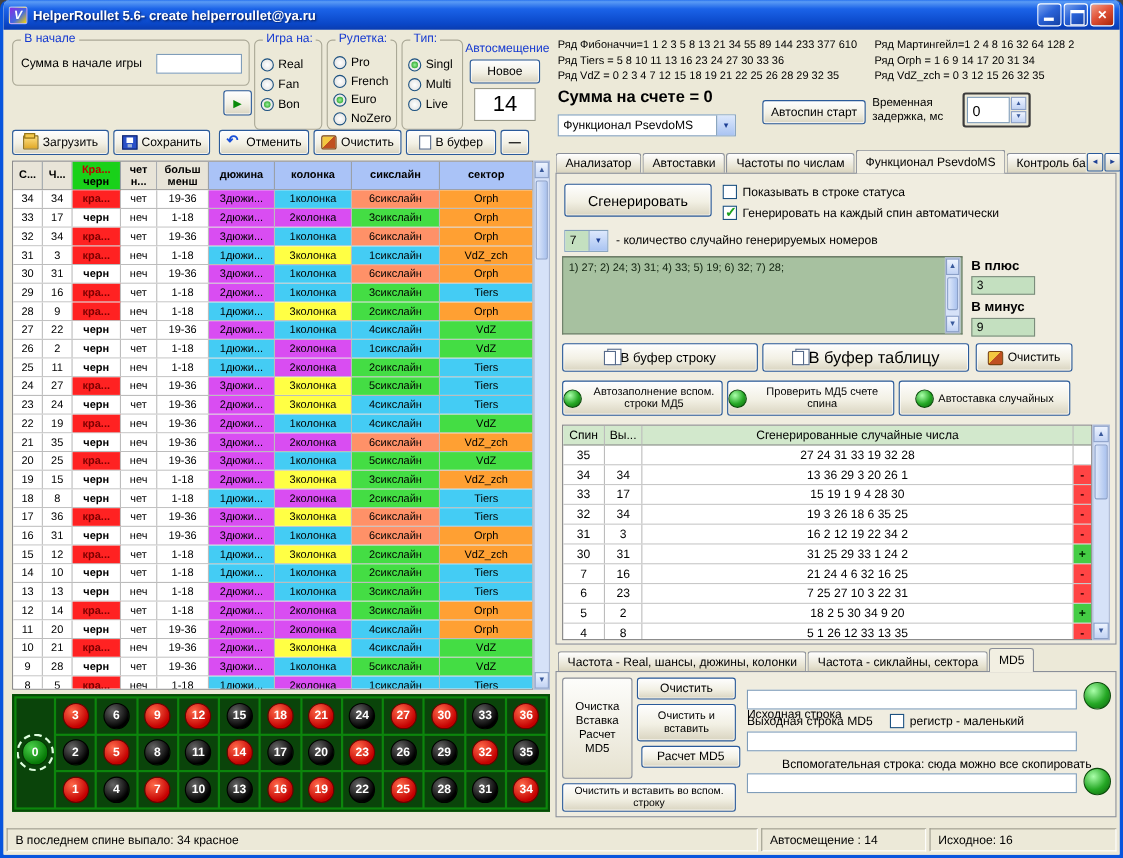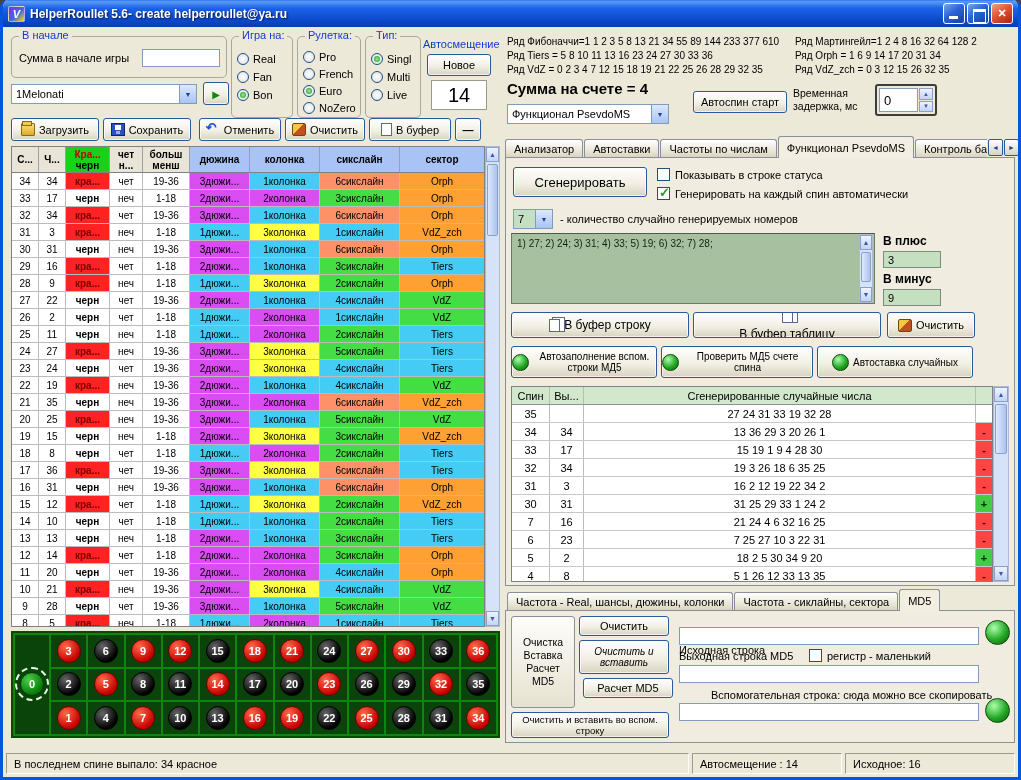--- a/index.html
+++ b/index.html
@@ -180,21 +180,21 @@
               border:1px solid #6a7a66; border-top-color:#4e5c4a; padding:4px 18px 4px 5px; font-size:10px;
               color:#11230f; overflow:hidden; }
   #gentext-scroll { left:856px; top:234px; width:14px; height:69px; }
   #plus-label { position:absolute; left:880px; top:234px; font-size:12px; font-weight:bold; }
   .pm-box { position:absolute; width:58px; height:17px; background:#c4e0c0; border:1px solid #7c8c7c;
             display:flex; align-items:center; padding-left:4px; font-size:11px; }
   #plus-box { left:880px; top:251px; }
   #minus-label { position:absolute; left:880px; top:272px; font-size:12px; font-weight:bold; }
   #minus-box { left:880px; top:289px; }
   #bufrow-btn { left:508px; top:312px; width:178px; height:26px; font-size:12px; }
-  #buftab-btn { left:690px; top:312px; width:188px; height:26px; font-size:12px;flex-direction:column; }
+  #buftab-btn { left:690px; top:312px; width:188px; height:26px; font-size:15px; }
   #clear2-btn { left:884px; top:312px; width:88px; height:26px; }
   .btn.two-line { white-space:normal; line-height:11px; font-size:10px; text-align:center; }
   #autofill-btn { left:508px; top:346px; width:146px; height:32px; }
   #check-btn { left:658px; top:346px; width:152px; height:32px; }
   #autobet-btn { left:814px; top:346px; width:156px; height:32px; }
 
   .gen-table { position:absolute; left:508px; top:386px; width:482px; height:196px; border:1px solid #808080;
                background:#fff; overflow:hidden; }
   .ghead { display:flex; height:18px; background:#d2e8cc; border-bottom:1px solid #909090; }
   .grow { display:flex; height:18px; border-bottom:1px solid #c8c8c8; }
@@ -247,24 +247,20 @@
       <span class="cap close"></span>
     </span>
   </div>
 
   <div class="group" id="grp-start">
     <span class="glabel">В начале</span>
     <span id="start-label">Сумма в начале игры</span>
     <input class="xp-input" id="start-input" value="" style="">
   </div>
 
-  <div class="combo" id="preset-combo">
-    <span class="val">1Melonati</span>
-    <span class="arrow"></span>
-  </div>
   <div class="btn" id="play-btn">
     <span class="play-glyph"></span>
   </div>
 
   <div class="group" id="grp-igra">
     <span class="glabel">Игра на:</span>
     <div>
         <div class="radio-row">
           <span class="radio"></span>
           <span>Real</span>
@@ -807,21 +803,21 @@
       <div class="info-line">Ряд Фибоначчи=1 1 2 3 5 8 13 21 34 55 89 144 233 377 610</div>
       <div class="info-line">Ряд Tiers = 5 8 10 11 13 16 23 24 27 30 33 36</div>
       <div class="info-line">Ряд VdZ = 0 2 3 4 7 12 15 18 19 21 22 25 26 28 29 32 35</div>
     </div>
   <div class="info-col" id="info_right">
       <div class="info-line">Ряд Мартингейл=1 2 4 8 16 32 64 128 2</div>
       <div class="info-line">Ряд Orph = 1 6 9 14 17 20 31 34</div>
       <div class="info-line">Ряд VdZ_zch = 0 3 12 15 26 32 35</div>
     </div>
 
-  <span id="sum-label">Сумма на счете = 4</span>
+  <span id="sum-label">Сумма на счете = 0</span>
   <div class="combo" id="func-combo">
     <span class="val">Функционал PsevdoMS</span>
     <span class="arrow"></span>
   </div>
   <div class="btn" id="autospin-btn">
     <span>Автоспин старт</span>
   </div>
   <span id="delay-label">Временная задержка, мс</span>
   <div class="spin-frame">
     <div class="spin-val">0</div>
@@ -985,21 +981,21 @@
       <div class="tab">Частота - Real, шансы, дюжины, колонки</div>
       <div class="tab">Частота - сиклайны, сектора</div>
       <div class="tab active">MD5</div>
     </div>
   <div class="tab-panel" id="panel-md5"></div>
 
   <div class="md5-left" style="z-index:2;">Очистка Вставка Расчет MD5</div>
   <div class="btn" id="md5-clear-btn" style="z-index:2;">
     <span>Очистить</span>
   </div>
-  <div class="btn two-line" id="md5-clearpaste-btn" style="z-index:2;font-style:italic;">
+  <div class="btn two-line" id="md5-clearpaste-btn" style="z-index:2;">
     <span>Очистить и вставить</span>
   </div>
   <div class="btn" id="md5-calc-btn" style="z-index:2;">
     <span>Расчет MD5</span>
   </div>
   <div class="btn two-line" id="md5-aux-clear-btn" style="z-index:2;">
     <span>Очистить и вставить во вспом. строку</span>
   </div>
 
   <span id="md5-src-label" style="z-index:2;margin-top:31px;">Исходная строка</span>

